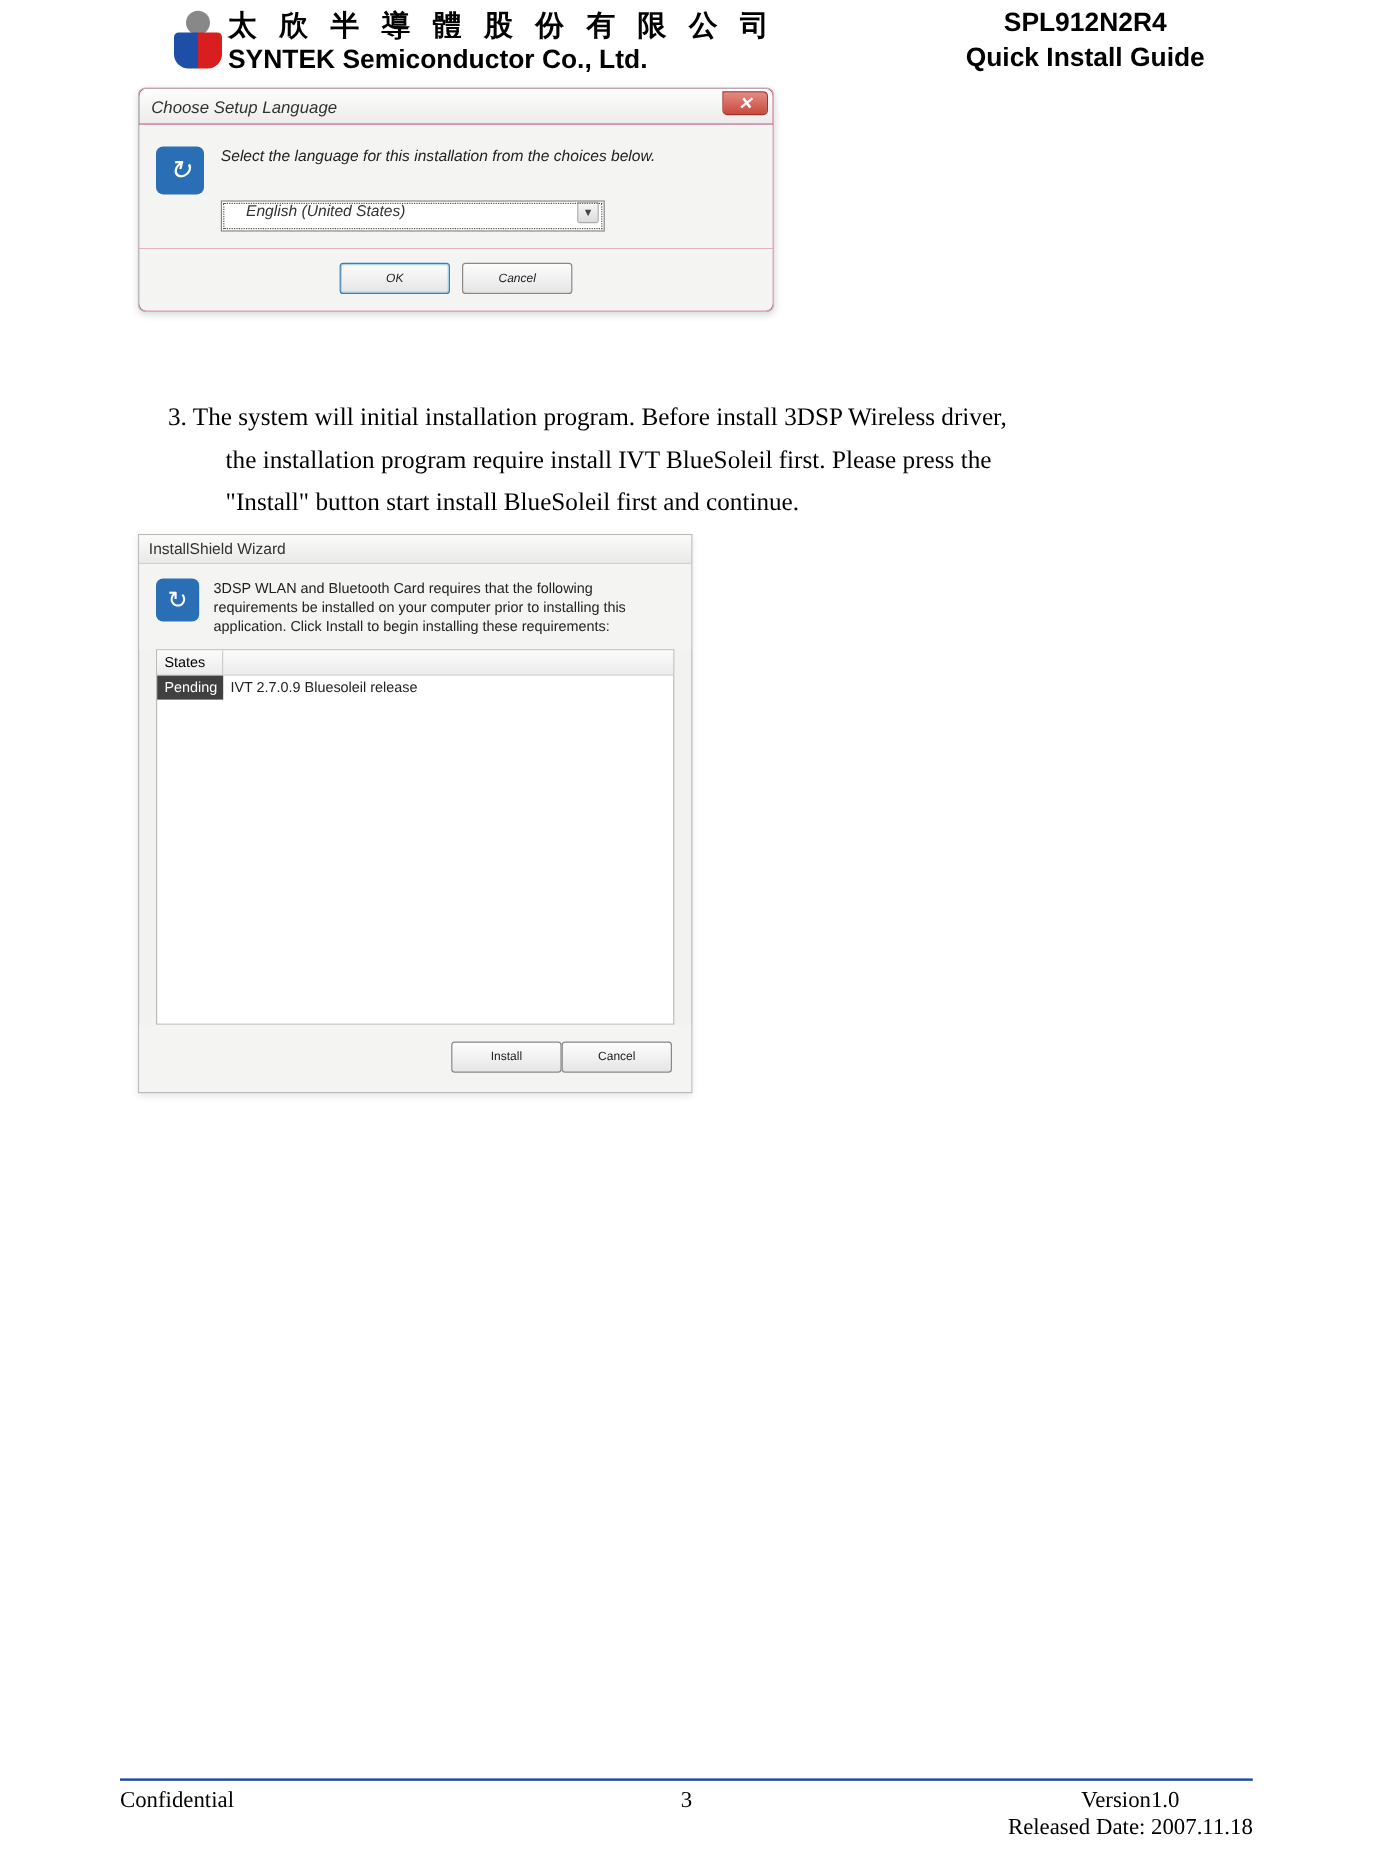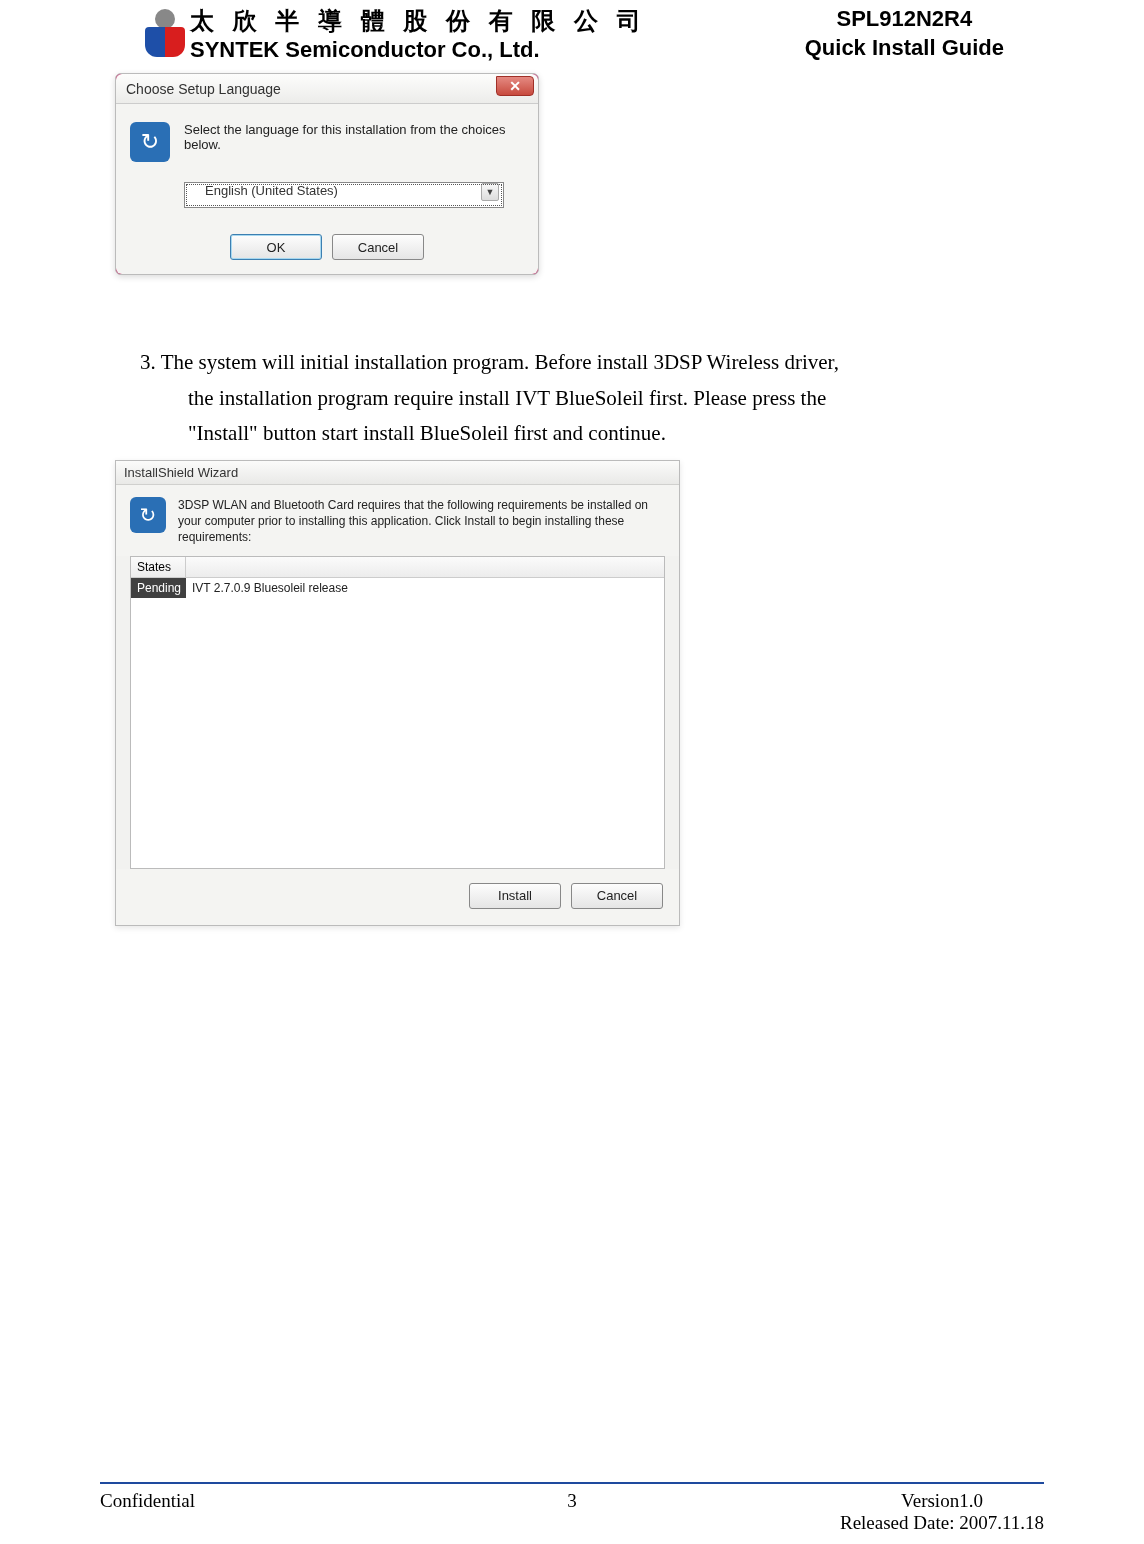--- a/index.html
+++ b/index.html
@@ -82,27 +82,28 @@
       font-weight: bold;
       font-size: 22px;
       text-align: center;
       line-height: 1.3;
     }
     .content {
       padding: 10px 140px 0 140px;
     }
     
     .dialog1 {
-      width: 424px;
+      width: 530px;
       border: 1px solid #bbb;
       border-radius: 6px;
       background: #be185d;
       margin-left: -25px;
       box-shadow: 0 2px 6px rgba(0,0,0,0.15);
       font-family: Tahoma, Arial, sans-serif;
+      font-style: italic;
     }
     .dialog1-titlebar {
       background: linear-gradient(to bottom, #fdfdfc, #ececea);
       height: 30px;
       border-radius: 6px 6px 0 0;
       display: flex;
       align-items: center;
       justify-content: space-between;
       padding: 0 0 0 10px;
       border-bottom: 1px solid #ccc;
@@ -185,21 +186,21 @@
       padding: 12px 0 14px 0;
       background: #f4f4f2;
       border-radius: 0 0 6px 6px;
     }
     .btn {
       min-width: 92px;
       height: 26px;
       background: linear-gradient(to bottom, #fdfdfd, #e5e5e5);
       border: 1px solid #888;
       border-radius: 3px;
-      font-size: 13px;
+      font-size: 10px;
       font-family: Tahoma, Arial, sans-serif;
       color: #222;
       display: flex;
       align-items: center;
       justify-content: center;
     }
     .btn-default {
       border: 1px solid #3c7fb1;
       box-shadow: inset 0 0 0 1px #a7d8f0;
     }
@@ -212,21 +213,21 @@
       text-indent: -20px;
       margin-left: 20px;
     }
     .step-text .cont {
       text-indent: 0;
       display: block;
       margin-left: 28px;
     }
     
     .dialog2 {
-      width: 565px;
+      width: 462px;
       border: 1px solid #bbb;
       background: #f2f2f0;
       margin-left: -25px;
       margin-top: 8px;
       font-family: Tahoma, Arial, sans-serif;
       box-shadow: 0 2px 6px rgba(0,0,0,0.1);
     }
     .dialog2-titlebar {
       background: linear-gradient(to bottom, #fbfbfa, #e9e9e7);
       height: 24px;
@@ -291,21 +292,20 @@
     }
     .req-row .col-req {
       color: #222;
     }
     .req-empty {
       height: 270px;
     }
     .dialog2-buttons {
       display: flex;
       justify-content: flex-end;
-      gap: 10px;
       padding: 14px 16px 16px 0;
       background: #f4f4f2;
     }
     
     .footer-line {
       position: absolute;
       bottom: 60px;
       left: 100px;
       right: 100px;
       height: 2px;

